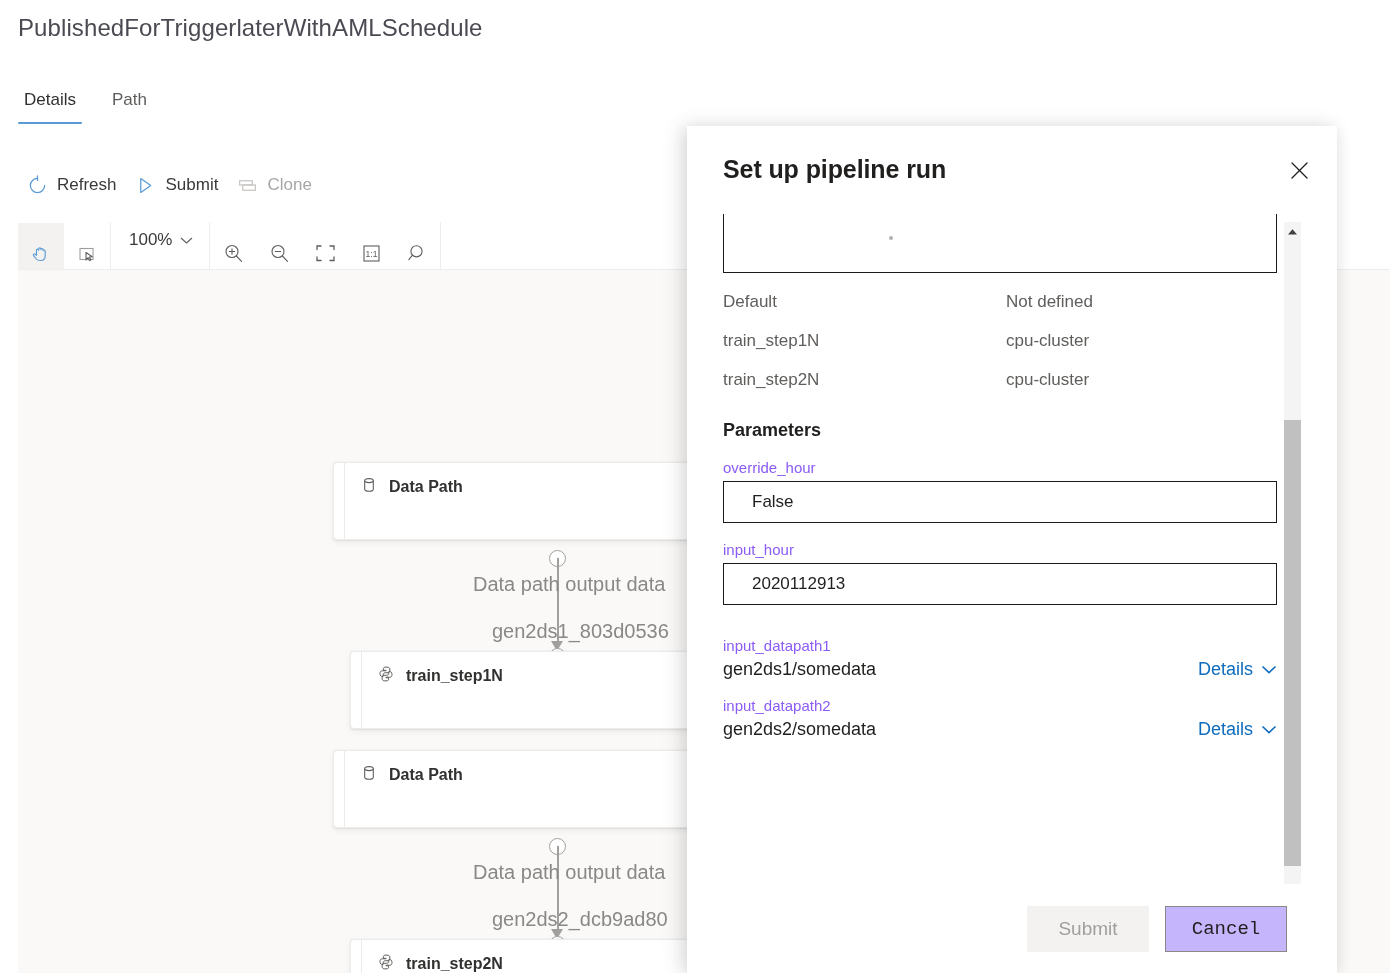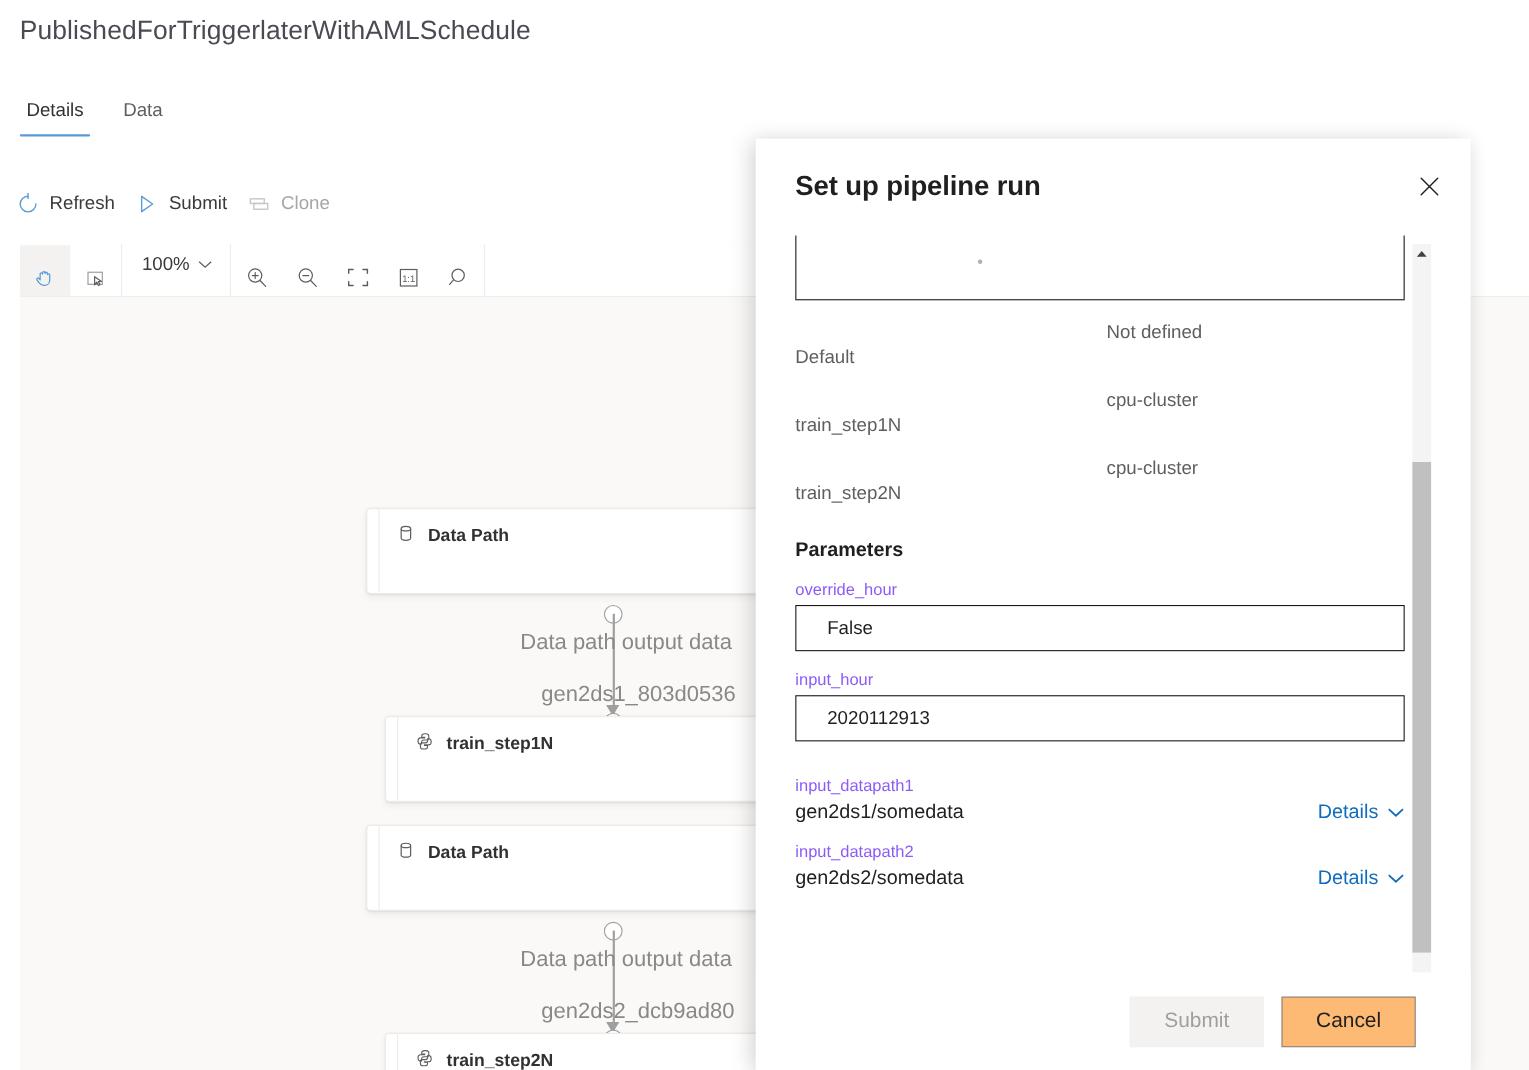--- a/index.html
+++ b/index.html
@@ -60,21 +60,21 @@
     right: 0;
     bottom: 0;
     height: 2px;
     background: #5b9bd5;
     border-radius: 1px;
   }
 
   
   .commandbar {
     position: absolute;
-    left: 10px;
+    left: 22px;
     top: 166px;
     display: flex;
     align-items: center;
     height: 38px;
     gap: 0;
   }
   .cmd-item {
     display: flex;
     align-items: center;
     gap: 9px;
@@ -274,21 +274,21 @@
     color: #201f1e;
     margin-top: 31px;
     margin-bottom: 0;
   }
   .ct-row {
     display: flex;
     margin-top: 19px;
     font-size: 17px;
     color: #605e5c;
   }
-  .ct-name { width: 283px; white-space: nowrap; margin-top: 23px; }
+  .ct-name { width: 283px; white-space: nowrap; }
   .ct-value { white-space: nowrap; }
 
   .param-label {
     font-size: 15px;
     color: #8b5cf6;
     margin-top: 18px;
     margin-bottom: 5px;
   }
   .param-input {
     width: 554px;
@@ -377,38 +377,39 @@
     box-sizing: border-box;
     cursor: pointer;
   }
   .btn-disabled {
     background: #f3f2f1;
     border: 1px solid #f3f2f1;
     color: #a19f9d;
     cursor: default;
   }
   .btn-default {
-    background: #fdba74;
+    background: #c4b5fd;
     border: 1px solid #8a8886;
     color: #201f1e;
+    font-family: Liberation Mono, monospace;
   }
 </style>
 </head>
 <body>
 
 <div id="root">
 
   <div class="page-title">PublishedForTriggerlaterWithAMLSchedule</div>
 
   <div class="tabs">
     <div class="tab active">
       <span>Details</span>
     </div>
     <div class="tab">
-      <span>Data</span>
+      <span>Path</span>
     </div>
   </div>
 
   <div class="commandbar">
 
     <div class="cmd-item">
       <span class="cmd-icon">
         <svg width="21" height="21" viewBox="0 0 20 20">
           <path d="M10 3.2 A6.8 6.8 0 1 0 16.8 10" fill="none" stroke="#5b9bd5" stroke-width="1.2" stroke-linecap="round"></path>
           <path d="M10 0.9 L10 5.2" fill="none" stroke="#5b9bd5" stroke-width="1.2" stroke-linecap="round"></path>

